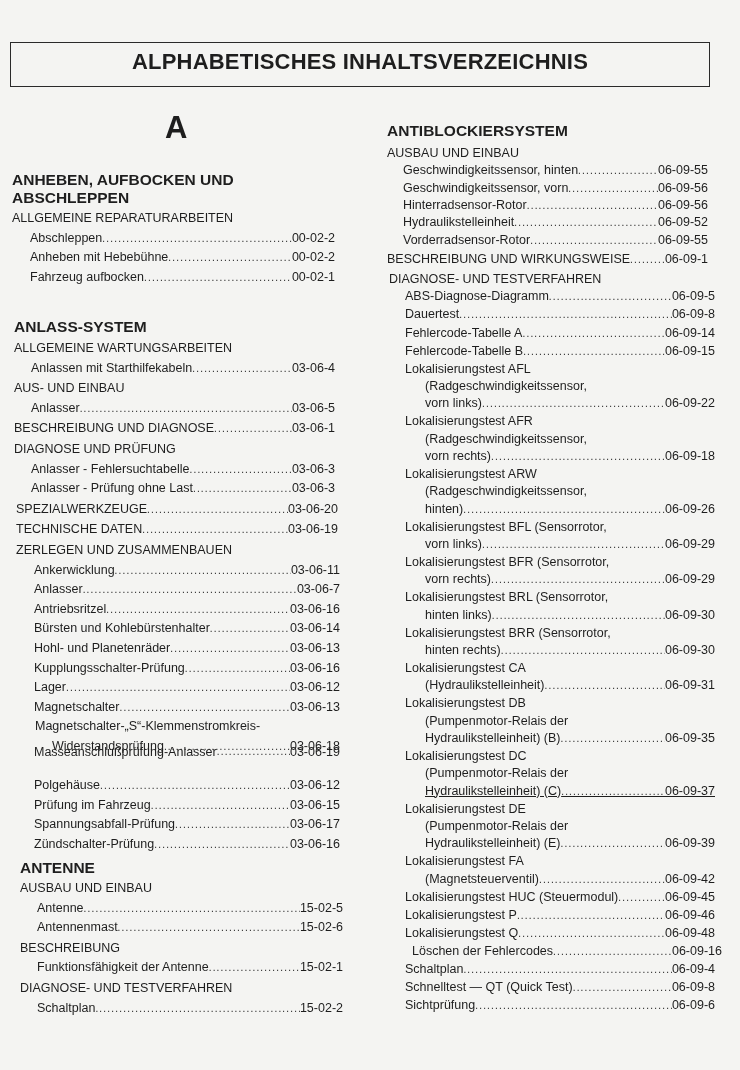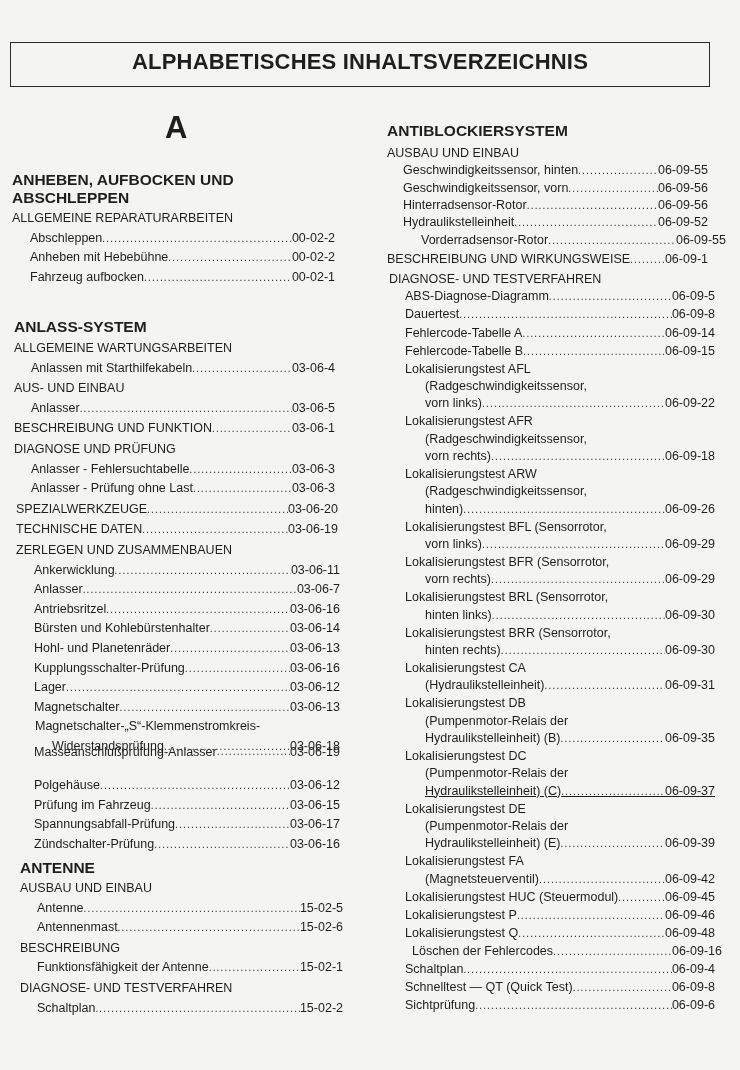--- a/index.html
+++ b/index.html
@@ -84,21 +84,21 @@
       <span class="dots"></span>
       <span class="page">03-06-4</span>
     </div>
     <div class="group" style="left: 14px; top: 380.2px;">AUS- UND EINBAU</div>
     <div class="row" style="left: 31px; top: 399.8px; width: 304px;">
       <span class="label">Anlasser</span>
       <span class="dots"></span>
       <span class="page">03-06-5</span>
     </div>
     <div class="row" style="left: 14px; top: 420.4px; width: 321px;">
-      <span class="label">BESCHREIBUNG UND FUNKTION</span>
+      <span class="label">BESCHREIBUNG UND DIAGNOSE</span>
       <span class="dots"></span>
       <span class="page">03-06-1</span>
     </div>
     <div class="group" style="left: 14px; top: 441px;">DIAGNOSE UND PRÜFUNG</div>
     <div class="row" style="left: 31px; top: 460.6px; width: 304px;">
       <span class="label">Anlasser - Fehlersuchtabelle</span>
       <span class="dots"></span>
       <span class="page">03-06-3</span>
     </div>
     <div class="row" style="left: 31px; top: 480.2px; width: 304px;">
@@ -229,21 +229,21 @@
     <div class="row" style="left: 33px; top: 196.9px; width: 305px;">
       <span class="label">Hinterradsensor-Rotor</span>
       <span class="dots"></span>
       <span class="page">06-09-56</span>
     </div>
     <div class="row" style="left: 33px; top: 214.2px; width: 305px;">
       <span class="label">Hydraulikstelleinheit</span>
       <span class="dots"></span>
       <span class="page">06-09-52</span>
     </div>
-    <div class="row" style="left: 51px; top: 231.5px; width: 305px;">
+    <div class="row" style="left: 33px; top: 231.5px; width: 305px;">
       <span class="label">Vorderradsensor-Rotor</span>
       <span class="dots"></span>
       <span class="page">06-09-55</span>
     </div>
     <div class="row" style="left: 17px; top: 250.8px; width: 321px;">
       <span class="label">BESCHREIBUNG UND WIRKUNGSWEISE</span>
       <span class="dots"></span>
       <span class="page">06-09-1</span>
     </div>
     <div class="group" style="left: 19px; top: 271.1px;">DIAGNOSE- UND TESTVERFAHREN</div>

